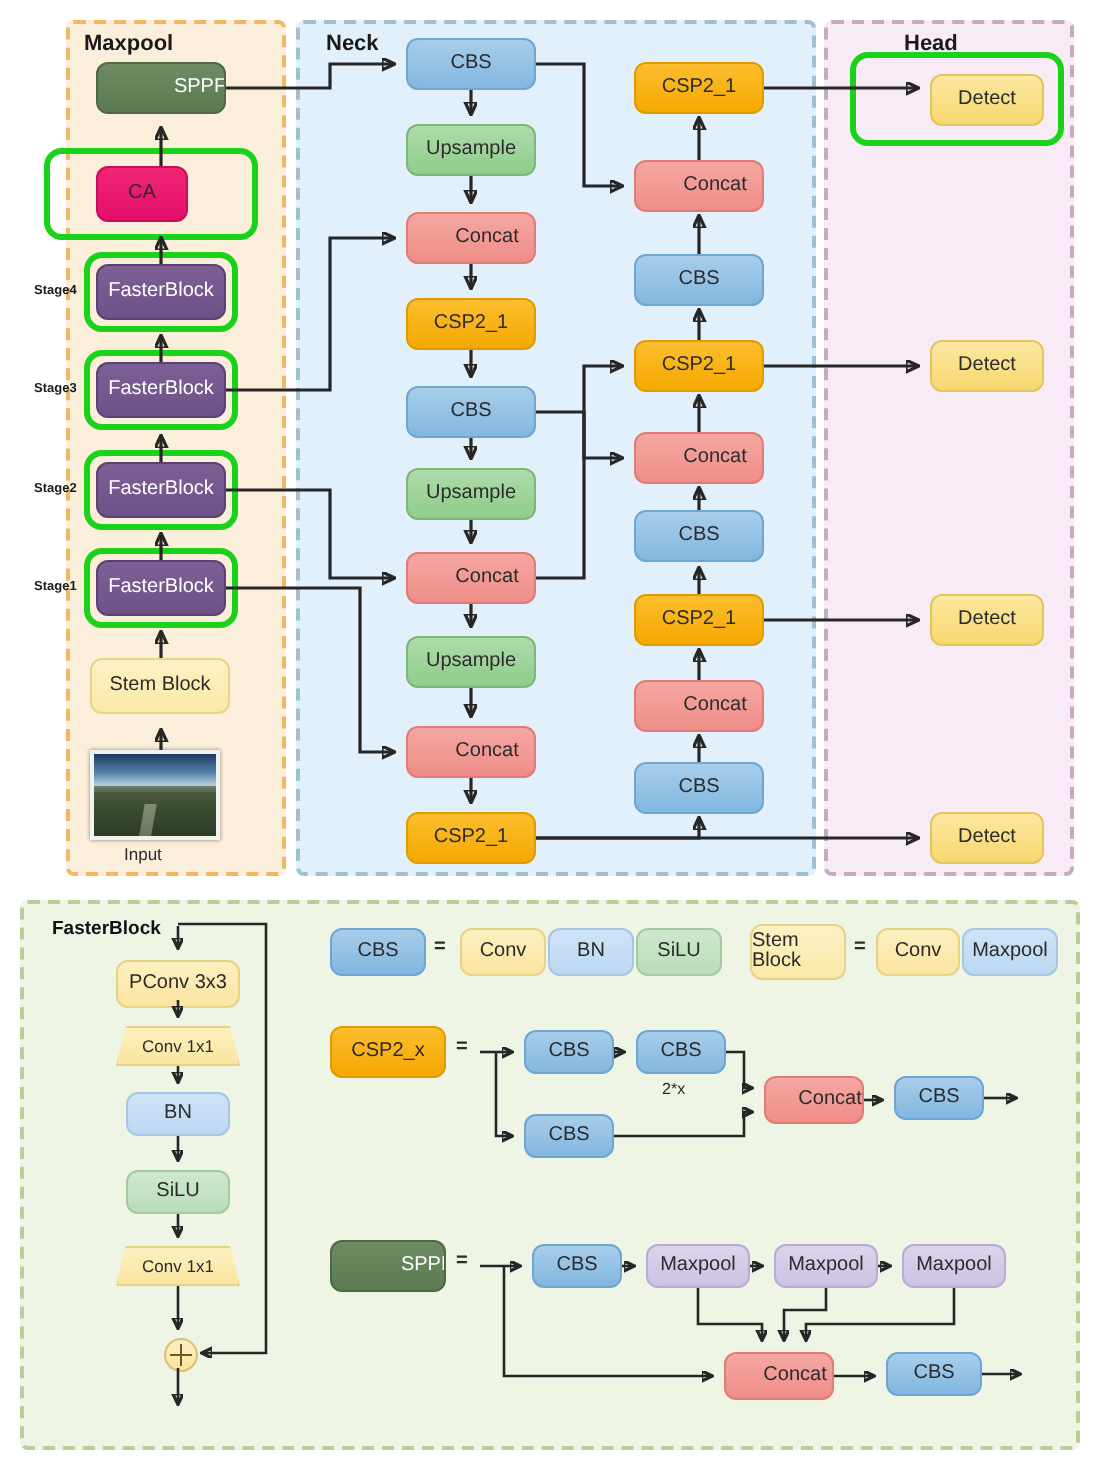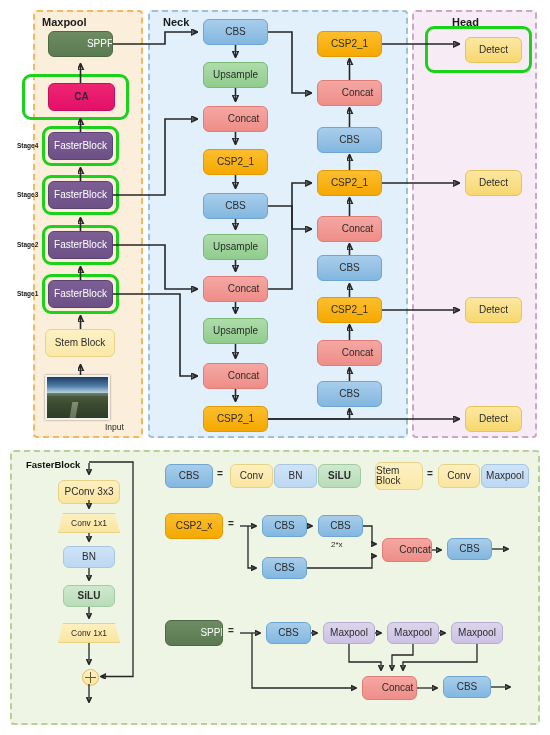--- a/index.html
+++ b/index.html
@@ -19,27 +19,27 @@
   .ups{background:linear-gradient(180deg,#aedcaa 0%,#90cc8c 100%);border:1px solid #79b875;}
   .cat{background:linear-gradient(180deg,#f5a7a2 0%,#ef8d88 100%);border:1px solid #e07b76;padding-left:16px;}
   .csp{background:linear-gradient(180deg,#fcbe2e 0%,#f5a800 100%);border:1px solid #e09b00;}
   .detect{background:linear-gradient(180deg,#fbe7a0 0%,#f7d870 100%);border:1px solid #e6c45c;}
   .sppf{background:linear-gradient(180deg,#6d8c63 0%,#5c7a52 100%);border:1px solid #4d6845;padding-left:39px;}
   .ca{background:linear-gradient(180deg,#ef2472 0%,#e3106a 100%);border:1px solid #c50f5c;}
   .fb{background:linear-gradient(180deg,#7d5f96 0%,#6d5186 100%);border:1px solid #5b4271;}
   .stem{background:linear-gradient(180deg,#fdf1c4 0%,#fbe9a8 100%);border:1px solid #e8d489;}
   .conv{background:linear-gradient(180deg,#fdf0c0 0%,#fae5a0 100%);border:1px solid #e7d285;}
   .bn{background:linear-gradient(180deg,#cfe3f7 0%,#bcd8f2 100%);border:1px solid #a6c6e4;}
-  .silu{background:linear-gradient(180deg,#cfe8cf 0%,#b9dcb9 100%);border:1px solid #a2cba2;font-weight:bold;}
+  .silu{background:linear-gradient(180deg,#cfe8cf 0%,#b9dcb9 100%);border:1px solid #a2cba2;}
   .mpool{background:linear-gradient(180deg,#dcd4ec 0%,#cdc2e3 100%);border:1px solid #b8abd4;}
 
   .hl{position:absolute;box-sizing:border-box;border:3px solid #19d219;border-radius:9px;background:transparent;}
 
   .stage-lab{position:absolute;font-size:6.5px;font-weight:bold;color:#1a1a1a;white-space:nowrap;}
-  .cap{position:absolute;font-size:8.5px;color:#2b2b2b;white-space:nowrap;text-align:center;margin-left:43px;}
+  .cap{position:absolute;font-size:8.5px;color:#2b2b2b;white-space:nowrap;text-align:center;}
 
   .thumb{position:absolute;box-sizing:border-box;border:2px solid #f2f2f2;
          box-shadow:0 0 2px rgba(0,0,0,.45);overflow:hidden;background:#2b3b2a;}
   .sky{position:absolute;left:0;top:0;right:0;height:46%;
        background:linear-gradient(180deg,#1d3a63 0%,#4f7fa8 48%,#a9c6d6 78%,#dfe7df 100%);}
   .ridge{position:absolute;left:0;top:38%;right:0;height:14%;
          background:linear-gradient(180deg,#6f7f6a 0%,#4b5a46 100%);}
   .ground{position:absolute;left:0;top:46%;right:0;bottom:0;
           background:linear-gradient(180deg,#4a5a3d 0%,#3a4a30 40%,#2e3c26 100%);}
   .road{position:absolute;left:40%;top:62%;width:10%;height:38%;
@@ -77,21 +77,21 @@
     <div class="panel" style="left: 10px; top: 450px; width: 530px; height: 275px; background: rgb(238, 245, 228); border-color: rgb(185, 207, 154);"></div>
     <div class="panel-title" style="left: 42px; top: 16px;">Maxpool</div>
     <div class="panel-title" style="left: 163px; top: 16px;">Neck</div>
     <div class="panel-title" style="left: 452px; top: 16px;">Head</div>
     <div class="hl" style="left: 22px; top: 74px; width: 107px; height: 46px;"></div>
     <div class="hl" style="left: 42px; top: 126px; width: 77px; height: 40px;"></div>
     <div class="hl" style="left: 42px; top: 175px; width: 77px; height: 40px;"></div>
     <div class="hl" style="left: 42px; top: 225px; width: 77px; height: 40px;"></div>
     <div class="hl" style="left: 42px; top: 274px; width: 77px; height: 40px;"></div>
     <div class="node sppf white" style="left: 48px; top: 31px; width: 65px; height: 26px;">SPPF</div>
-    <div class="node ca" style="left: 48px; top: 83px; width: 67px; height: 28px; font-weight: bold;">CA</div>
+    <div class="node ca" style="left: 48px; top: 83px; width: 46px; height: 28px;">CA</div>
     <div class="node fb white" style="left: 48px; top: 132px; width: 65px; height: 28px;">FasterBlock</div>
     <div class="node fb white" style="left: 48px; top: 181px; width: 65px; height: 28px;">FasterBlock</div>
     <div class="node fb white" style="left: 48px; top: 231px; width: 65px; height: 28px;">FasterBlock</div>
     <div class="node fb white" style="left: 48px; top: 280px; width: 65px; height: 28px;">FasterBlock</div>
     <div class="node stem" style="left: 45px; top: 329px; width: 70px; height: 28px;">Stem Block</div>
     <div class="stage-lab" style="left: 17px; top: 142px;">Stage4</div>
     <div class="stage-lab" style="left: 17px; top: 191px;">Stage3</div>
     <div class="stage-lab" style="left: 17px; top: 241px;">Stage2</div>
     <div class="stage-lab" style="left: 17px; top: 290px;">Stage1</div>
     <div class="thumb" style="left: 45px; top: 375px; width: 65px; height: 45px;">

